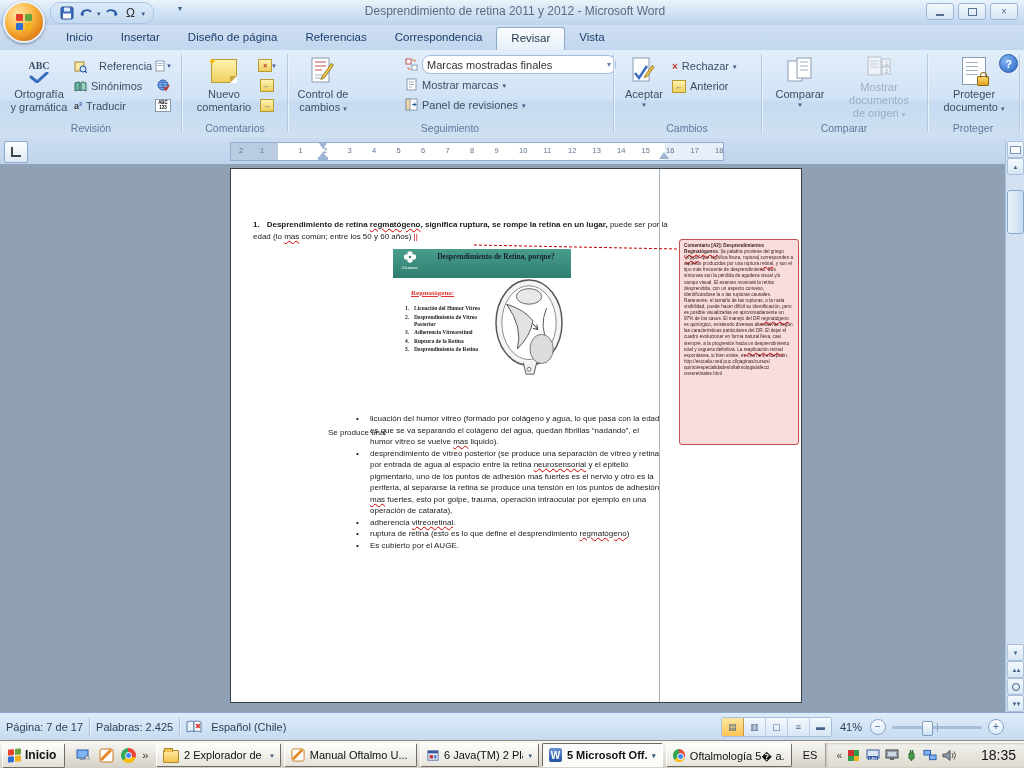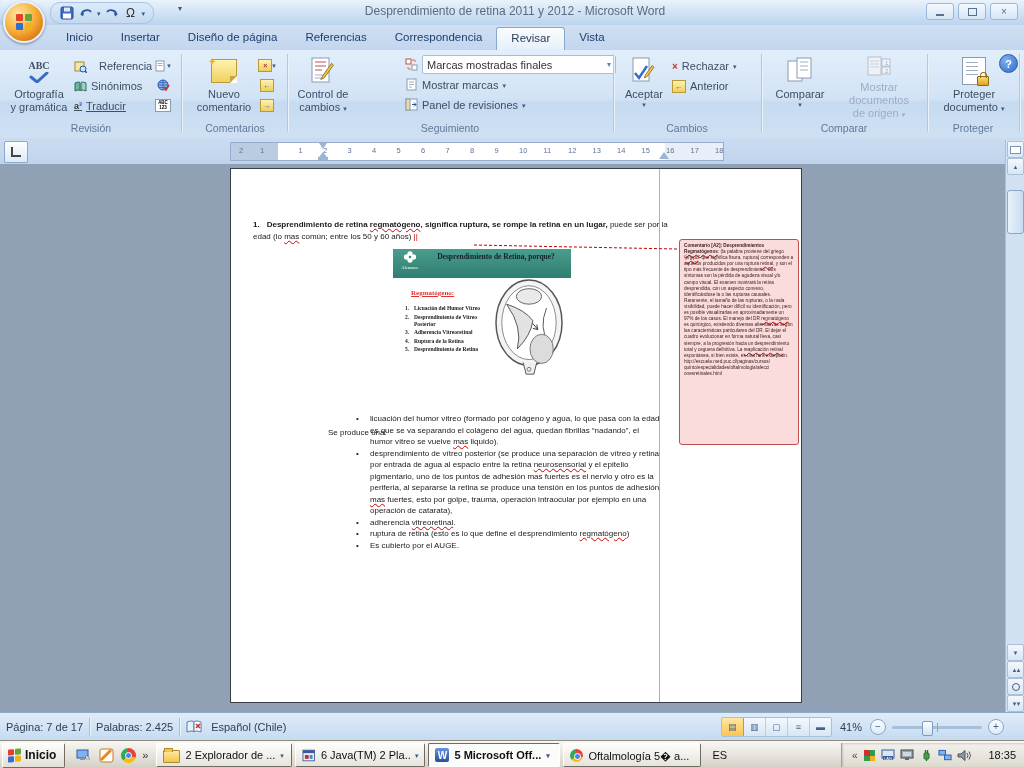--- a/index.html
+++ b/index.html
@@ -26,21 +26,21 @@
   .helpbtn{position:absolute;right:6px;top:4px;width:17px;height:17px;border-radius:50%;background:radial-gradient(circle at 35% 30%,#7fb2f2,#2f6ac4);color:#fff;font-size:11px;font-weight:bold;display:flex;align-items:center;justify-content:center;border:1px solid #2a5ca8;}
   
   .ribbon{position:absolute;left:0;top:50px;width:1024px;height:88px;background:linear-gradient(#e2eefb,#d2e3f5 55%,#c6dbf1 60%,#cfe0f2);border-bottom:1px solid #95b1d0;}
   .group{position:absolute;top:1px;height:84px;}
   .group::after{content:"";position:absolute;right:-2px;top:3px;bottom:3px;width:1px;background:#b3c8e0;box-shadow:1px 0 0 #e9f2fb;}
   .glabel{position:absolute;left:0;right:0;bottom:1px;text-align:center;font-size:10.5px;color:#60789a;}
   .bigbtn{position:absolute;top:2px;height:66px;display:flex;flex-direction:column;align-items:center;text-align:center;font-size:11px;color:#3e4e63;line-height:13px;border:1px solid transparent;border-radius:3px;}
   .bigbtn .bicon{height:34px;display:flex;align-items:center;justify-content:center;}
   .smrow{position:absolute;height:18px;display:flex;align-items:center;gap:4px;font-size:11px;color:#3e4e63;white-space:nowrap;}
   .mini{position:absolute;width:18px;height:17px;display:flex;align-items:center;justify-content:center;}
-  .combo{position:absolute;display:flex;align-items:center;height:17px;background:#fff;border:1px solid #a5bdda;border-radius:2px;font-size:11px;color:#333;padding:0 4px;}
+  .combo{position:absolute;display:flex;align-items:center;height:17px;background:#fff;border:1px solid #a5bdda;border-radius:8px;font-size:11px;color:#333;padding:0 4px;}
   .combo .carrow{margin-left:auto;font-size:8px;color:#6a82a4;}
   .disabled{color:#9badc4 !important;}
   
   .rulerrow{position:absolute;left:0;top:138px;width:1024px;height:26px;background:linear-gradient(#cbdcf1,#bfd4ec);}
   .lsel{position:absolute;left:4px;top:3px;width:22px;height:20px;background:linear-gradient(#fdfeff,#dce9f6);border:1px solid #8aa8cc;border-radius:2px;display:flex;align-items:center;justify-content:center;}
   .lglyph{width:8px;height:8px;border-left:2px solid #444;border-bottom:2px solid #444;}
   .ruler{position:absolute;left:230px;top:4px;width:492px;height:17px;background:#b9cce2;border:1px solid #96add0;}
   .ruler .active-area{position:absolute;left:47px;top:0;width:387px;height:17px;background:#fff;}
   .ruler .markup-area{position:absolute;left:434px;top:0;width:58px;height:17px;background:#e9eff8;}
   .rnum{position:absolute;top:3px;font-size:7.5px;color:#5f7392;z-index:3;}
@@ -102,21 +102,21 @@
   .winflag i{border-radius:1px;}
   .qlicons{display:flex;align-items:center;gap:6px;margin:0 6px 0 10px;}
   .qli{width:17px;height:17px;display:flex;align-items:center;justify-content:center;}
   .ovf{font-size:11px;color:#333;margin-right:8px;}
   .taskbtn{height:22px;display:flex;align-items:center;gap:5px;padding:0 6px;margin-right:3px;background:linear-gradient(#fdfdfb,#e6e3db);border:1px solid #6f6b60;border-top-color:#fff;border-left-color:#fff;border-radius:2px;font-size:11px;color:#111;white-space:nowrap;overflow:hidden;}
   .taskbtn.pressed{background:#fbfbfa;border-color:#6f6b60 #fff #fff #6f6b60;font-weight:bold;}
   .tlabel{overflow:hidden;text-overflow:clip;}
   .lang{font-size:11px;color:#111;padding:0 8px;}
   .tray{margin-left:auto;height:24px;display:flex;align-items:center;gap:5px;padding:0 8px 0 10px;border-left:1px solid #a49f93;box-shadow:inset 1px 1px 2px rgba(0,0,0,.15);background:linear-gradient(#f2f1ed,#dedacf);}
   .trayic{width:14px;height:14px;display:flex;align-items:center;justify-content:center;}
-  .clock{font-size:11px;color:#111;margin-left:12px;}
+  .clock{font-size:14px;color:#111;margin-left:20px;}
   
   .folder{width:15px;height:11px;background:linear-gradient(#ffe9a0,#f4c44e);border:1px solid #b08a28;border-radius:1px;position:relative;margin-top:3px;}
   .folder::before{content:"";position:absolute;left:0;top:-3px;width:7px;height:3px;background:#f4c44e;border:1px solid #b08a28;border-bottom:none;border-radius:1px 1px 0 0;}
   .wordic{width:14px;height:14px;background:linear-gradient(#6a94d8,#24509e);color:#fff;font-weight:bold;font-size:10px;display:flex;align-items:center;justify-content:center;border-radius:2px;}
   .chrome{position:relative;width:15px;height:15px;border-radius:50%;background:conic-gradient(#ea4335 0 30%,#fbbc05 30% 63%,#34a853 63% 100%);}
   .chrome::after{content:"";position:absolute;left:4px;top:4px;width:7px;height:7px;border-radius:50%;background:#4285f4;border:1.5px solid #fff;box-sizing:border-box;}
   .stickynote{width:24px;height:22px;background:linear-gradient(#fff3b0,#f0d060);border:1px solid #b99b35;position:relative;}
   .stickynote::after{content:"";position:absolute;right:-1px;bottom:-1px;border-left:7px solid #c7a63f;border-bottom:7px solid #fff;}
   .spark{position:absolute;left:-4px;top:-5px;color:#f7b500;font-size:10px;}
   .notesm{width:12px;height:11px;background:linear-gradient(#fff3b0,#eecf5e);border:1px solid #b99b35;display:flex;align-items:center;justify-content:center;font-size:7px;color:#2456a4;font-weight:bold;line-height:1;}
@@ -214,21 +214,21 @@
           </svg>
         <span>Referencia</span>
       </div>
       <div class="smrow" style="left:72px;top:26px;">
         <svg width="13" height="13" viewBox="0 0 13 13">
             <path d="M1,3 Q6,1 6,3 L6,11 Q6,9 1,11 Z" fill="#6db1a0" stroke="#2f6f5f"></path>
             <path d="M12,3 Q7,1 7,3 L7,11 Q7,9 12,11 Z" fill="#9ed0c2" stroke="#2f6f5f"></path>
           </svg>
         <span>Sinónimos</span>
       </div>
-      <div class="smrow" style="left:72px;top:46px;text-decoration:underline;">
+      <div class="smrow" style="left:72px;top:46px;">
         <span style="font-size:9px;font-weight:bold;color:#333;">a<span style="color:#2456a4;">³</span></span>
         <span>Traducir</span>
       </div>
       <div class="mini" style="left:152px;top:6px;">
         <svg width="12" height="12" viewBox="0 0 12 12">
             <rect x="1" y="1" width="8" height="10" fill="#fff" stroke="#8a9bb0"></rect>
             <rect x="2.5" y="3" width="5" height="1" fill="#9fb0c4"></rect>
             <rect x="2.5" y="5" width="5" height="1" fill="#9fb0c4"></rect>
           </svg>
           <span class="ddsm">▾</span>
@@ -623,20 +623,27 @@
       </span>
       <span class="qli chrome"></span>
     </div>
     <span class="ovf">»</span>
 
     <div class="taskbtn" style="width:122px;">
       <span class="folder"></span>
       <span class="tlabel">2 Explorador de ...</span>
       <span class="ddsm">▾</span>
     </div>
+    <div class="taskbtn" style="width:132px;">
+      <svg width="14" height="14" viewBox="0 0 15 15">
+          <rect x="1" y="1" width="13" height="13" rx="2" fill="#fff" stroke="#c87820"></rect>
+          <path d="M2,12 L12,2" stroke="#e88820" stroke-width="3"></path>
+        </svg>
+      <span class="tlabel">Manual Oftalmo U...</span>
+    </div>
     <div class="taskbtn" style="width:116px;">
       <svg width="14" height="13" viewBox="0 0 14 13">
           <rect x="1" y="1" width="12" height="11" fill="#e8eef6" stroke="#4a66a0"></rect>
           <rect x="1" y="1" width="12" height="3" fill="#3a5aa0"></rect>
           <rect x="3" y="6" width="4" height="4" fill="#c03030"></rect>
           <rect x="8" y="6" width="3" height="4" fill="#4a86d8"></rect>
         </svg>
       <span class="tlabel">6 Java(TM) 2 Pla...</span>
       <span class="ddsm">▾</span>
     </div>

